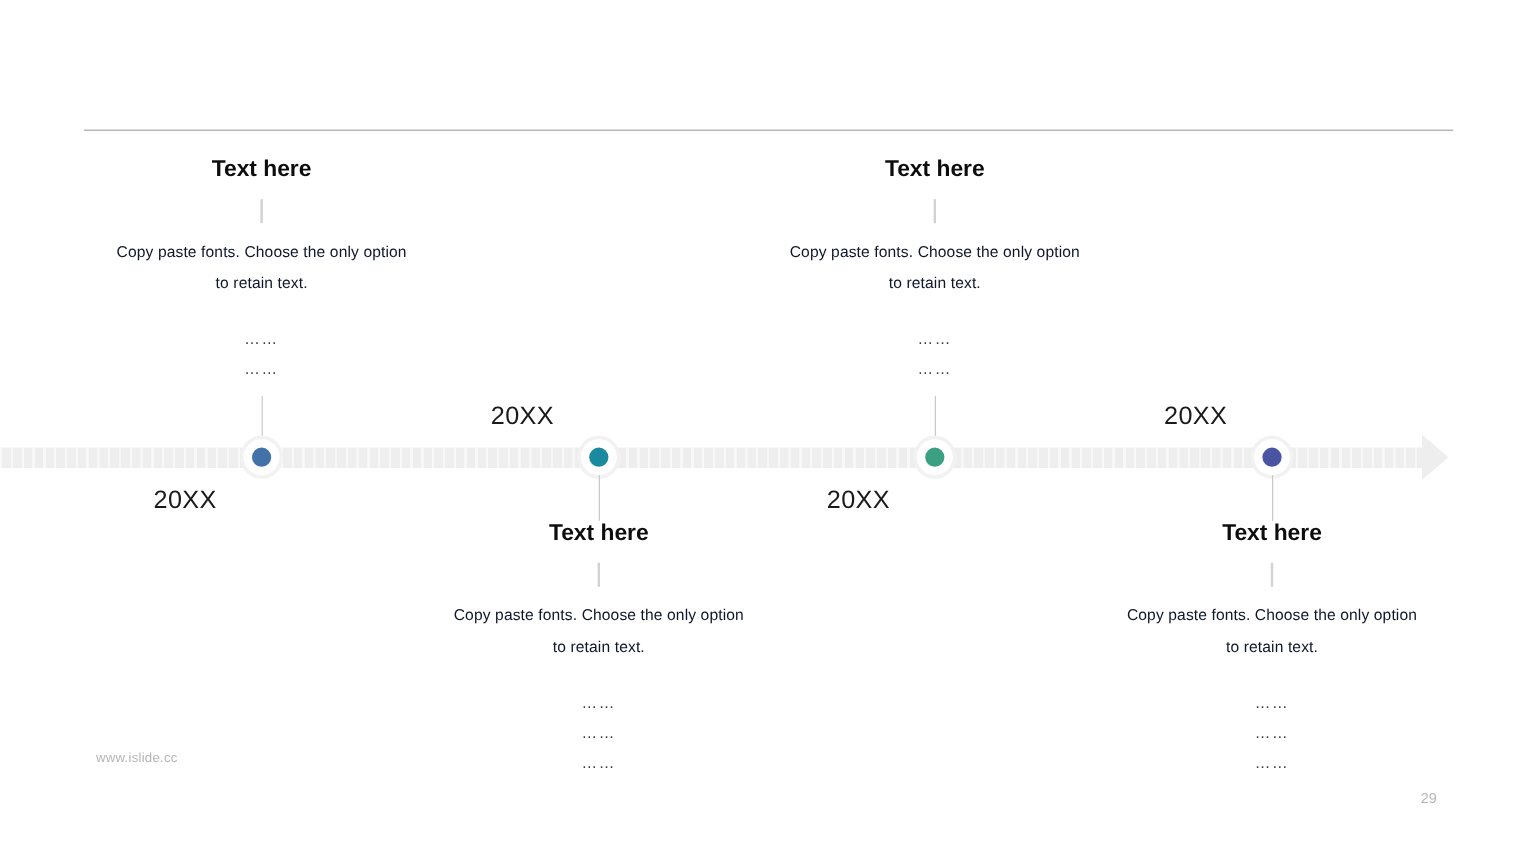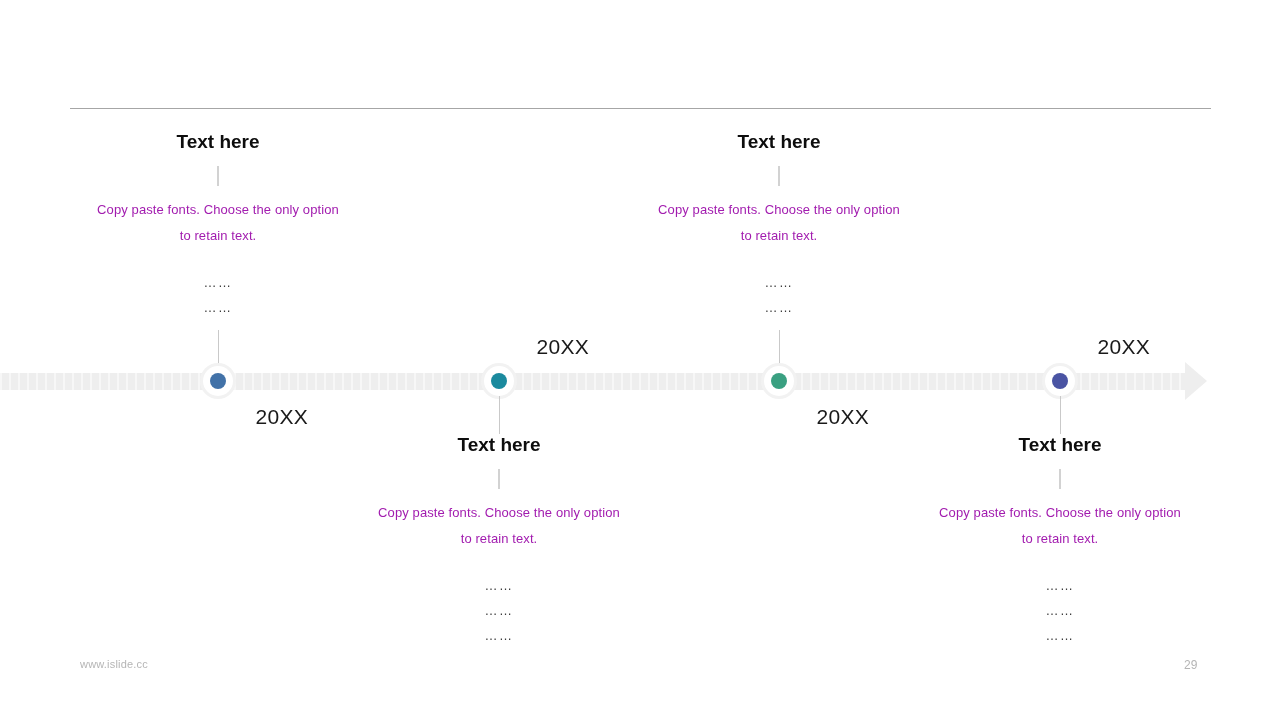--- a/index.html
+++ b/index.html
@@ -81,21 +81,21 @@
     position: absolute;
     width: 1px;
     background: #c9c9c9;
   }
 
   
   .year {
     position: absolute;
     width: 180px;
     margin-left: -90px;
-    text-align: right;
+    text-align: left;
     font-size: 21px;
     color: #1a1a1a;
     letter-spacing: 0.3px;
   }
 
   
   .block {
     position: absolute;
     width: 330px;
     margin-left: -165px;
@@ -108,21 +108,21 @@
     line-height: 1.2;
   }
   .block-divider {
     width: 2px;
     height: 20px;
     background: #d2d2d2;
     margin: 12px auto 11px auto;
   }
   .block-body {
     font-size: 13px;
-    color: #a21caf;
+    color: #0f172a;
     line-height: 1.98;
     letter-spacing: 0.1px;
     text-align: center;
   }
 
   
   .dots {
     position: absolute;
     width: 300px;
     margin-left: -150px;
@@ -130,21 +130,21 @@
     font-size: 13px;
     color: #3c3c3c;
     letter-spacing: 1.4px;
     line-height: 25px;
   }
 
   
   .footer-url {
     position: absolute;
     left: 80px;
-    top: 658px;
+    top: 626px;
     font-size: 11px;
     color: #b5b5b5;
     letter-spacing: 0.2px;
   }
   .footer-page {
     position: absolute;
     left: 1184px;
     top: 658px;
     font-size: 12px;
     color: #b5b5b5;

